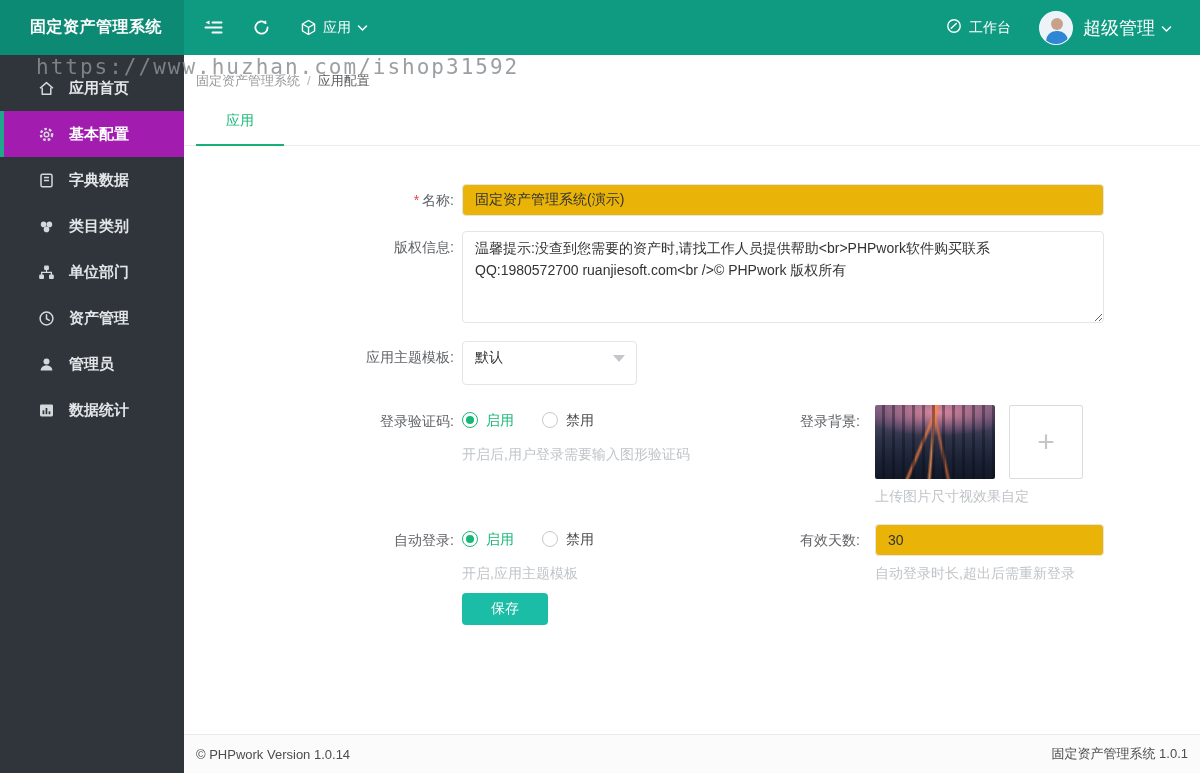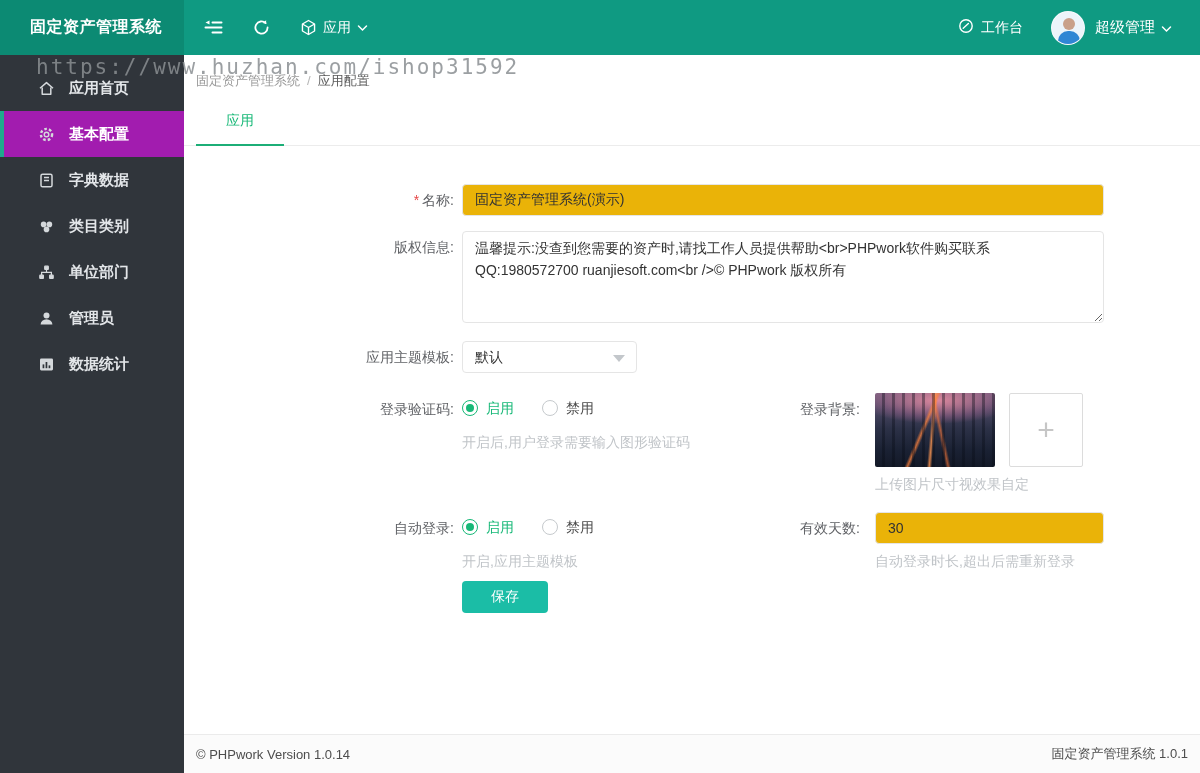--- a/index.html
+++ b/index.html
@@ -24,21 +24,21 @@
   }
   .hbtn { display:flex; align-items:center; height:55px; padding:0 15px; cursor:pointer; }
   .hbtn svg { display:block; }
   .hbtn.fold { margin-left:5px; }
   .app-dd { display:flex; align-items:center; gap:6px; font-size:14px; }
   .header-right { margin-left:auto; display:flex; align-items:center; padding-right:28px; gap:10px; }
   .workbench { display:flex; align-items:center; gap:7px; font-size:14px; cursor:pointer; margin-right:18px; }
   .avatar { width:34px; height:34px; border-radius:50%; background:#ecf4fa; position:relative; overflow:hidden; border:1px solid rgba(255,255,255,.6); }
   .avatar::before { content:""; position:absolute; top:6px; left:11px; width:12px; height:12px; border-radius:50%; background:#c9a089; }
   .avatar::after  { content:""; position:absolute; bottom:-1px; left:6px; width:22px; height:14px; border-radius:10px 10px 0 0; background:#2f86d4; }
-  .username { display:flex; align-items:center; gap:6px; font-size:15px; cursor:pointer; }
+  .username { display:flex; align-items:center; gap:6px; font-size:18px; cursor:pointer; }
   
   .body-wrap { display:flex; height:718px; }
   .sidebar { width:184px; flex-shrink:0; background:#30353b; padding-top:10px; }
   .menu-item {
     height:46px; display:flex; align-items:center; padding-left:34px;
     color:#e3e6e9; font-size:15px; font-weight:600; cursor:pointer;
     border-left:4px solid transparent;
   }
   .menu-item .mi-icon { width:17px; height:17px; margin-right:14px; display:flex; align-items:center; justify-content:center; color:#d5d9dc; }
   .menu-item.active { background:#a21caf; border-left-color:#1fa98c; color:#fff; }
@@ -72,21 +72,21 @@
     width:100%; height:32px; border:1px solid #e5e5e5; border-radius:4px;
     padding:0 12px; font-size:14px; color:#333; background:#eab308; outline:none;
     font-family:inherit;
   }
   .textarea {
     width:100%; height:92px; border:1px solid #e5e5e5; border-radius:4px;
     padding:6px 12px; font-size:14px; line-height:1.55; color:#333;
     resize:vertical; outline:none; font-family:inherit;
   }
   .select-box {
-    position:relative; width:175px; height:32px; border:1px solid #e5e5e5;
+    position:relative; width:175px; height:44px; border:1px solid #e5e5e5;
     border-radius:4px; line-height:30px; padding:0 12px; color:#333; cursor:pointer; background:#fff;
   }
   .select-caret {
     position:absolute; right:11px; top:13px; width:0; height:0;
     border-left:6px solid transparent; border-right:6px solid transparent;
     border-top:7px solid #c3c7cb;
   }
   .radio-row { display:flex; align-items:center; height:32px; }
   .radio { display:flex; cursor:pointer; }
   .radio + .radio { margin-left:28px; }
@@ -244,20 +244,29 @@
         <svg width="17" height="17" viewBox="0 0 17 17" fill="currentColor" stroke="currentColor" stroke-width="1.2">
           <rect x="6.7" y="2.2" width="3.6" height="3.2" rx=".5"></rect>
           <rect x="1.8" y="11.2" width="3.6" height="3.2" rx=".5"></rect>
           <rect x="11.6" y="11.2" width="3.6" height="3.2" rx=".5"></rect>
           <path d="M8.5 5.4 V8.4 M3.6 11.2 V8.4 H13.4 V11.2" fill="none"></path>
         </svg>
       </span>
       <span>单位部门</span>
     </div>
 
+    <div class="menu-item">
+      <span class="mi-icon">
+        <svg width="17" height="17" viewBox="0 0 17 17" fill="none" stroke="currentColor" stroke-width="1.5" stroke-linecap="round">
+          <circle cx="8.5" cy="8.5" r="6.4"></circle>
+            <path d="M8.5 4.8 V8.7 L11.3 10.3"></path>
+        </svg>
+      </span>
+      <span>资产管理</span>
+    </div>
 
     <div class="menu-item">
       <span class="mi-icon">
         <svg width="17" height="17" viewBox="0 0 17 17" fill="currentColor">
           <circle cx="8.5" cy="5.4" r="3"></circle>
           <path d="M2.6 14.6 a5.9 5.3 0 0 1 11.8 0 Z"></path>
         </svg>
       </span>
       <span>管理员</span>
     </div>

